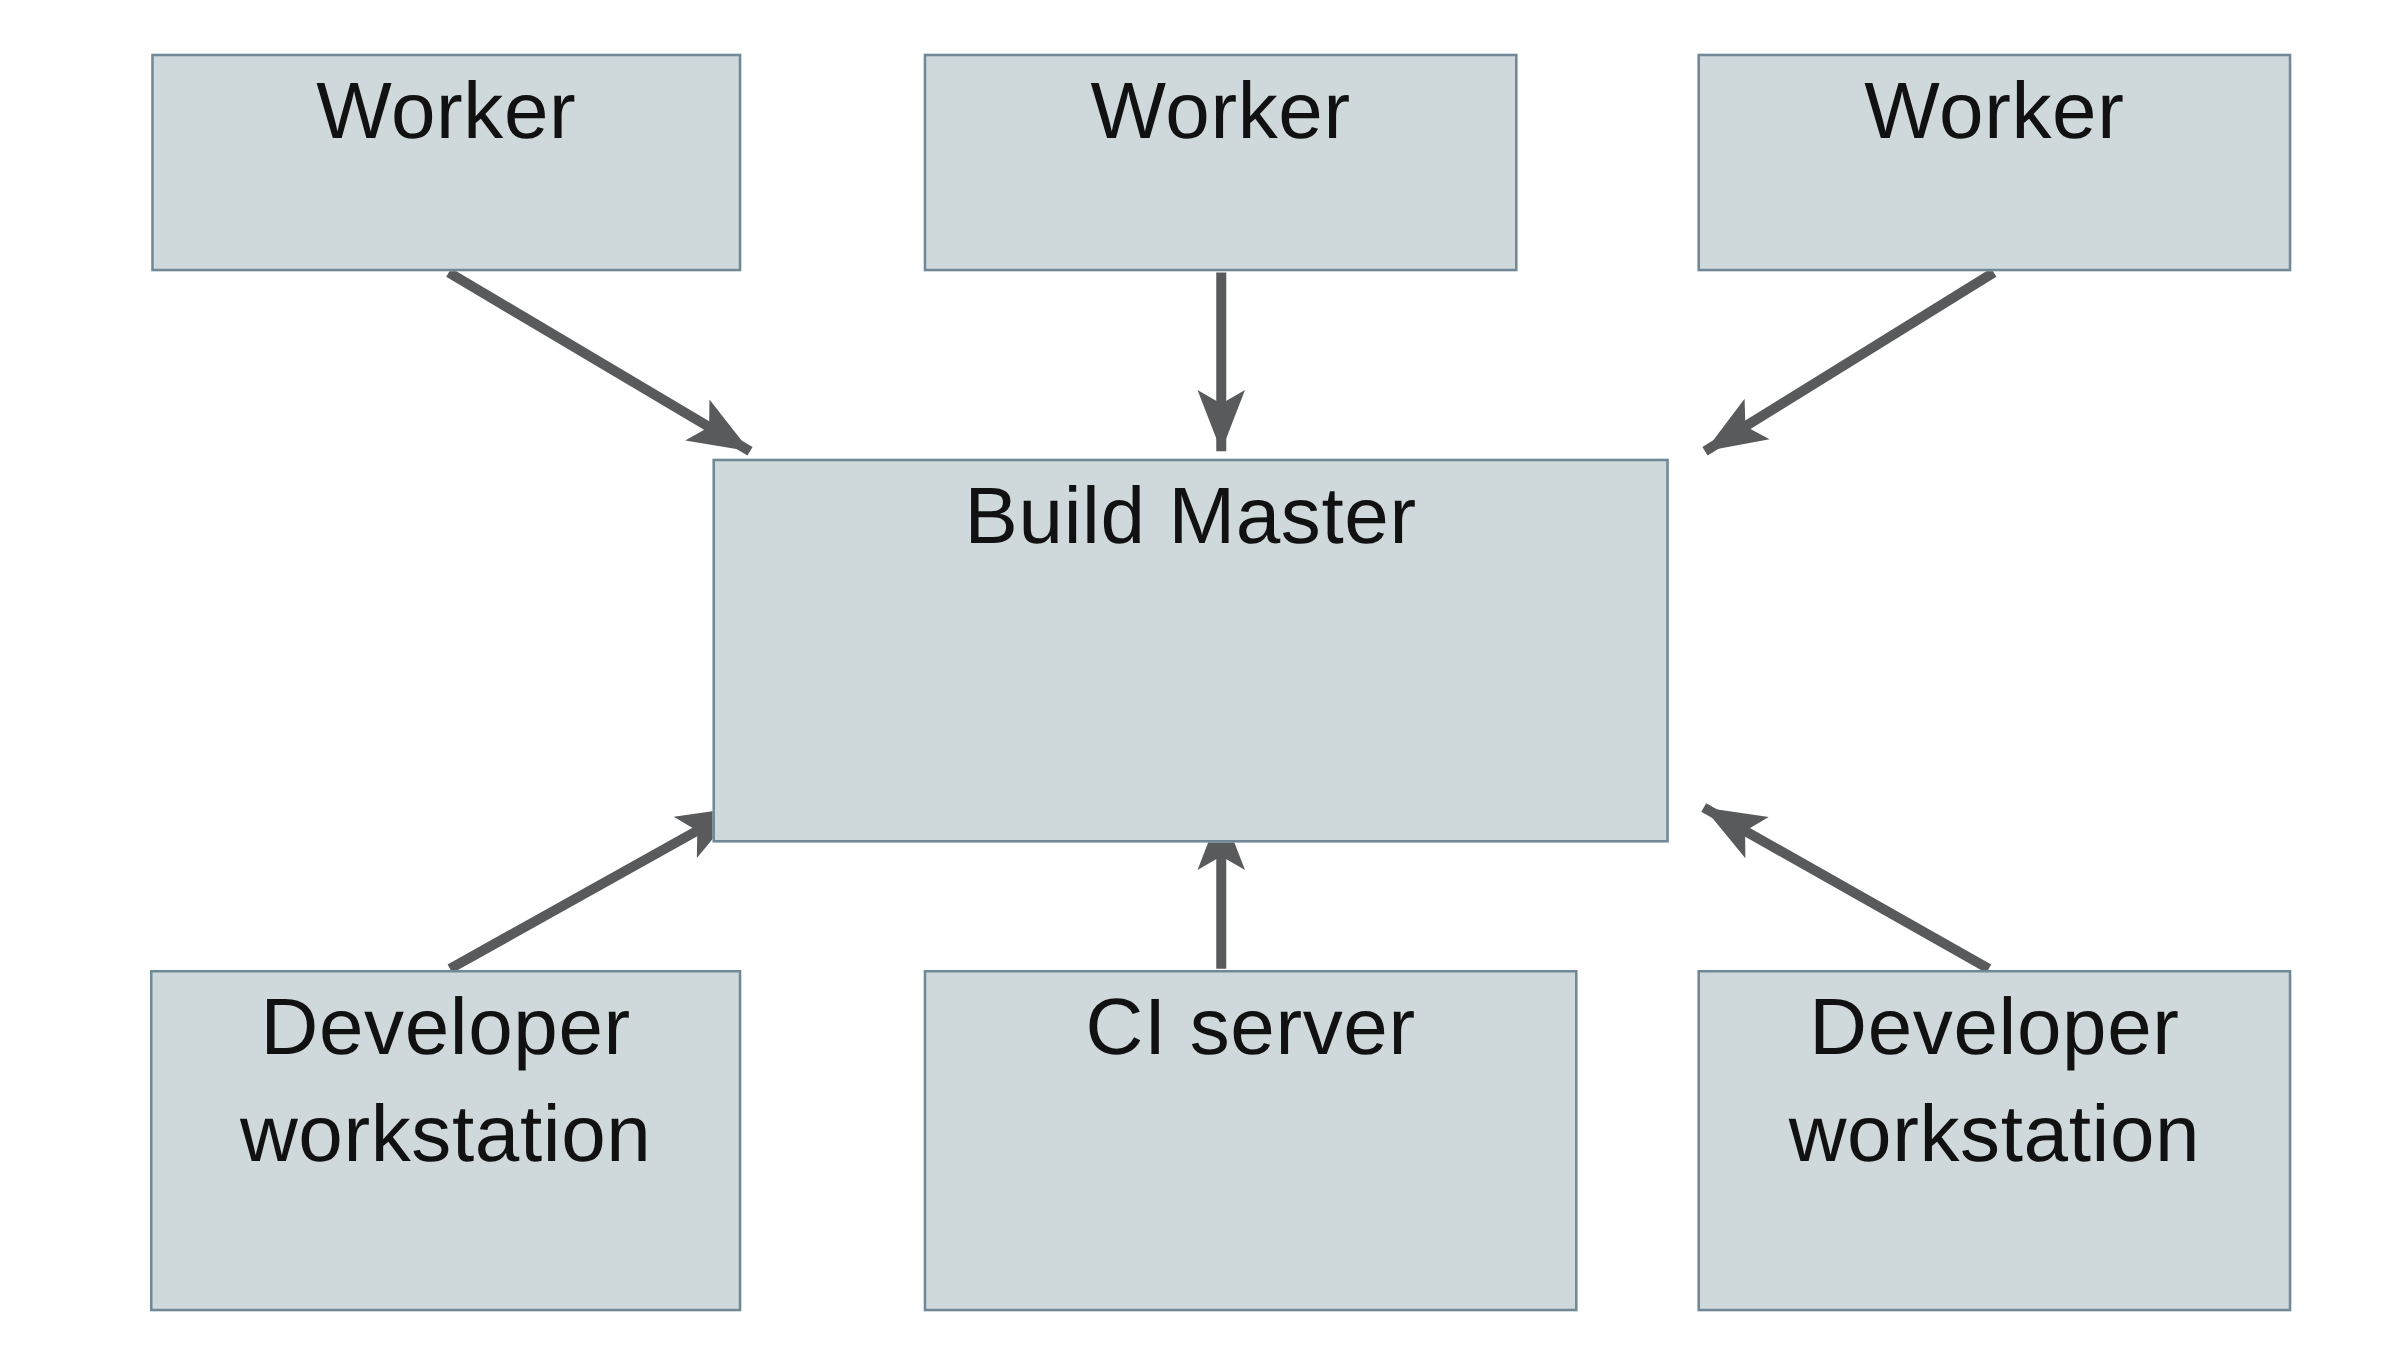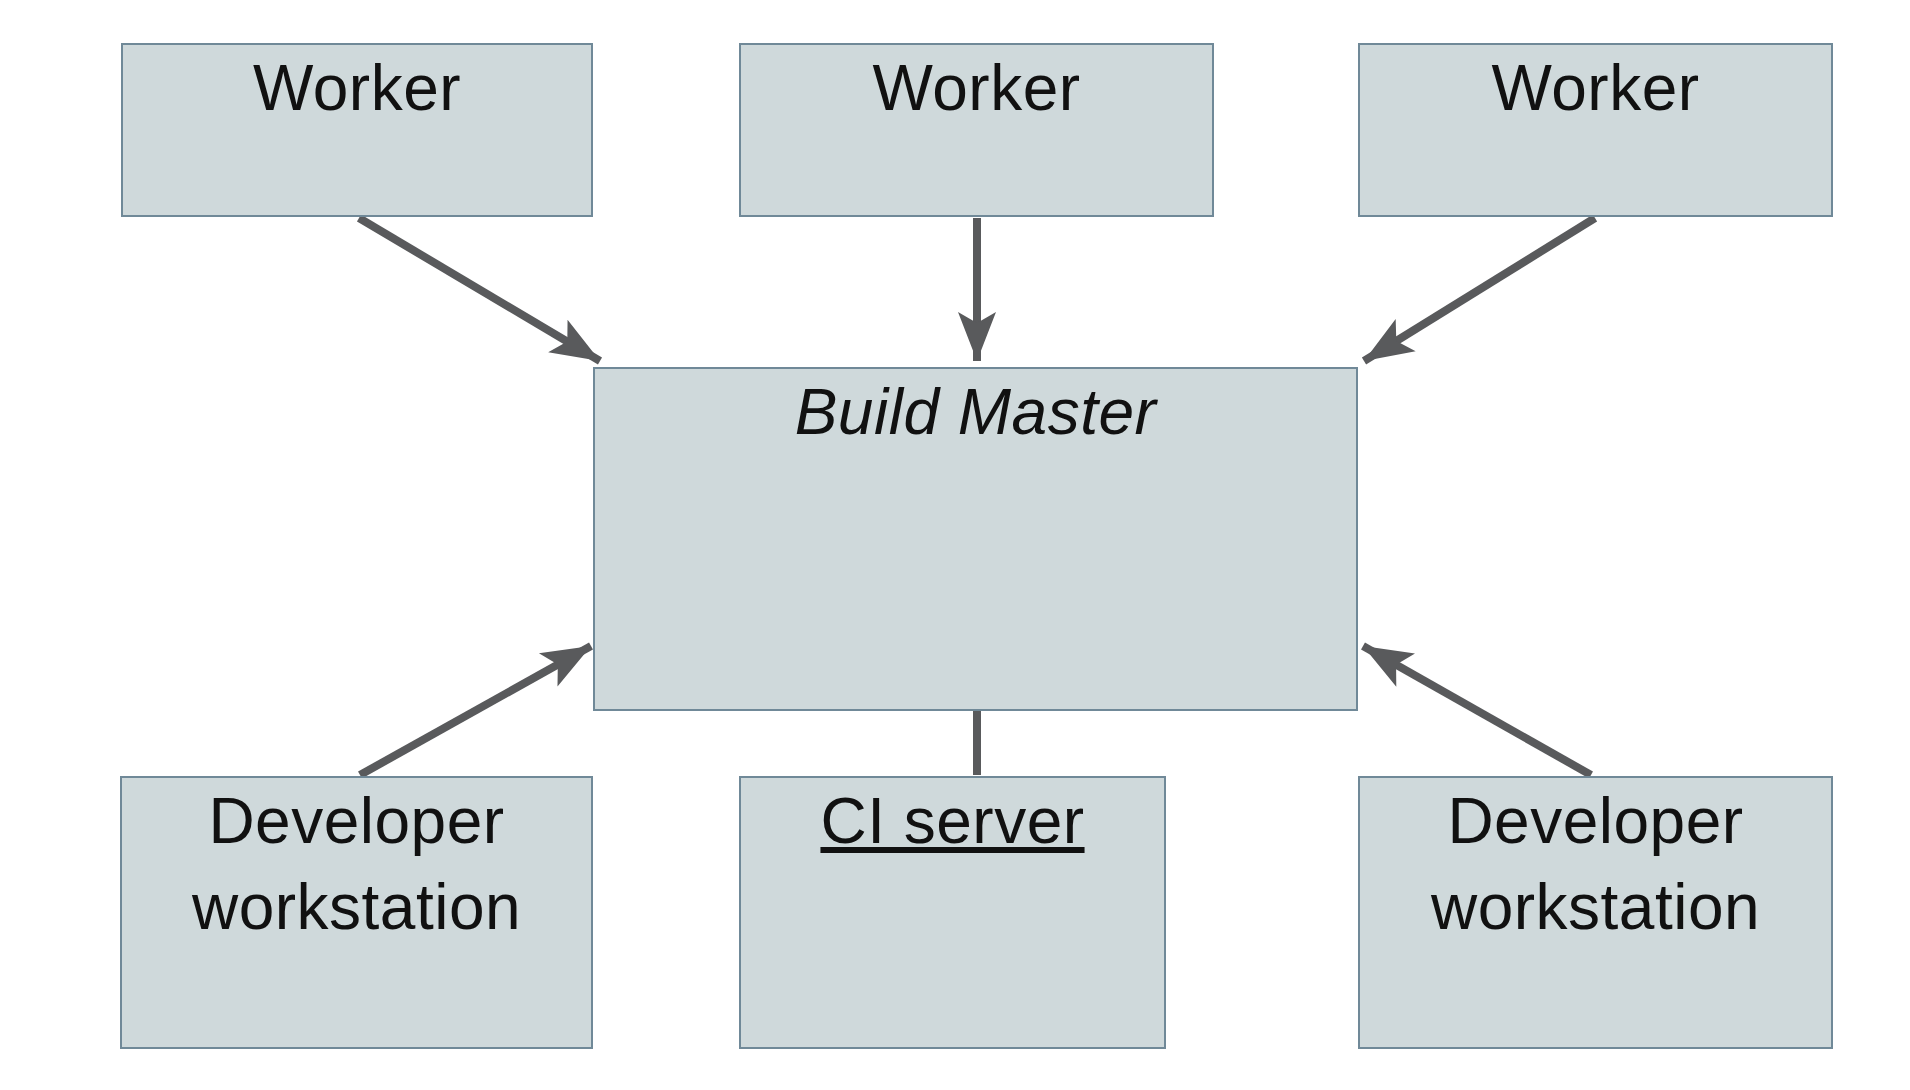--- a/index.html
+++ b/index.html
@@ -45,23 +45,23 @@
     text-align: center;
     color: var(--text);
     font-size: 64px;
     line-height: 1.35;
     letter-spacing: 0.5px;
     padding: 0 20px;
   }
   .node-worker-1 { left: 121px; top: 43px;  width: 472px; height: 174px; }
   .node-worker-2 { left: 739px; top: 43px;  width: 475px; height: 174px; }
   .node-worker-3 { left: 1358px; top: 43px; width: 475px; height: 174px; }
-  .node-build-master { left: 593px; top: 367px; width: 765px; height: 344px; font-style: italic; }
+  .node-build-master { left: 570px; top: 367px; width: 765px; height: 307px; }
   .node-dev-left  { left: 120px;  top: 776px; width: 473px; height: 273px; }
-  .node-ci-server { left: 739px;  top: 776px; width: 427px; height: 273px; text-decoration: underline; }
+  .node-ci-server { left: 739px;  top: 776px; width: 523px; height: 273px; }
   .node-dev-right { left: 1358px; top: 776px; width: 475px; height: 273px; }
 </style>
 </head>
 <body>
 
 <div class="canvas">
 
   <svg class="edges" viewBox="0 0 1910 1090" xmlns="http://www.w3.org/2000/svg">
     <defs>
       <marker id="arrowhead" markerUnits="userSpaceOnUse" markerWidth="52" markerHeight="40" refX="50" refY="20" orient="auto">

